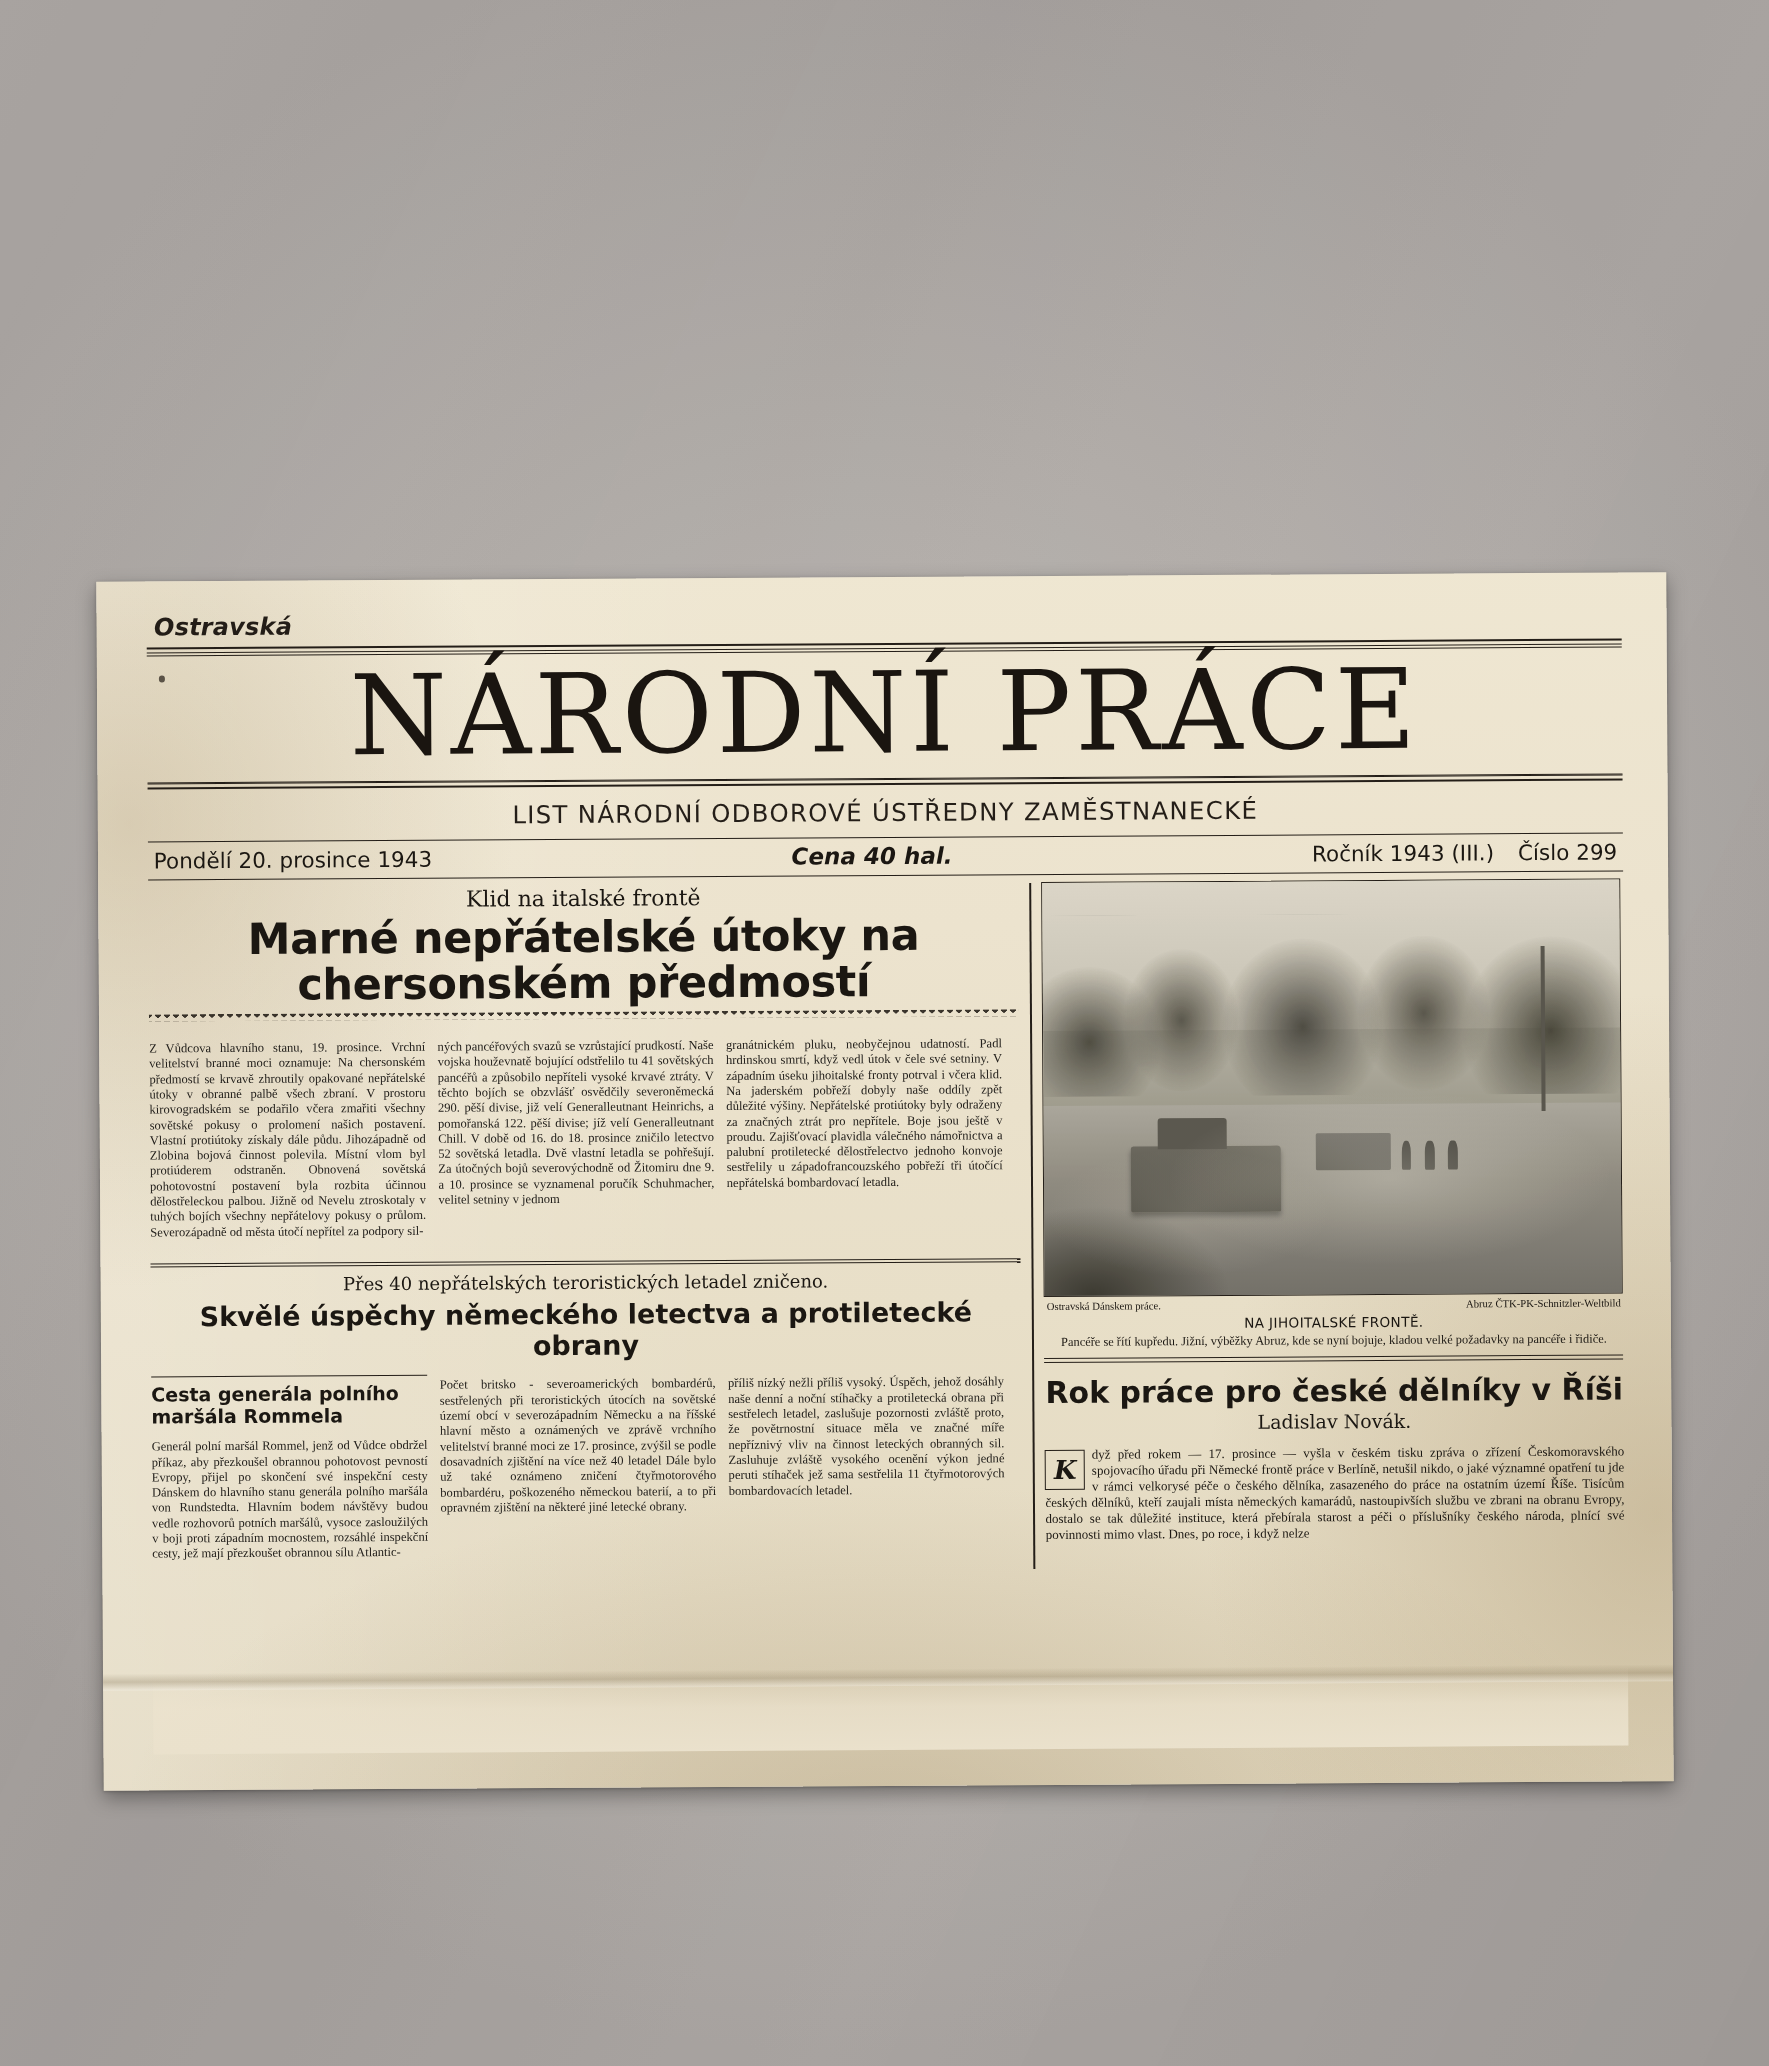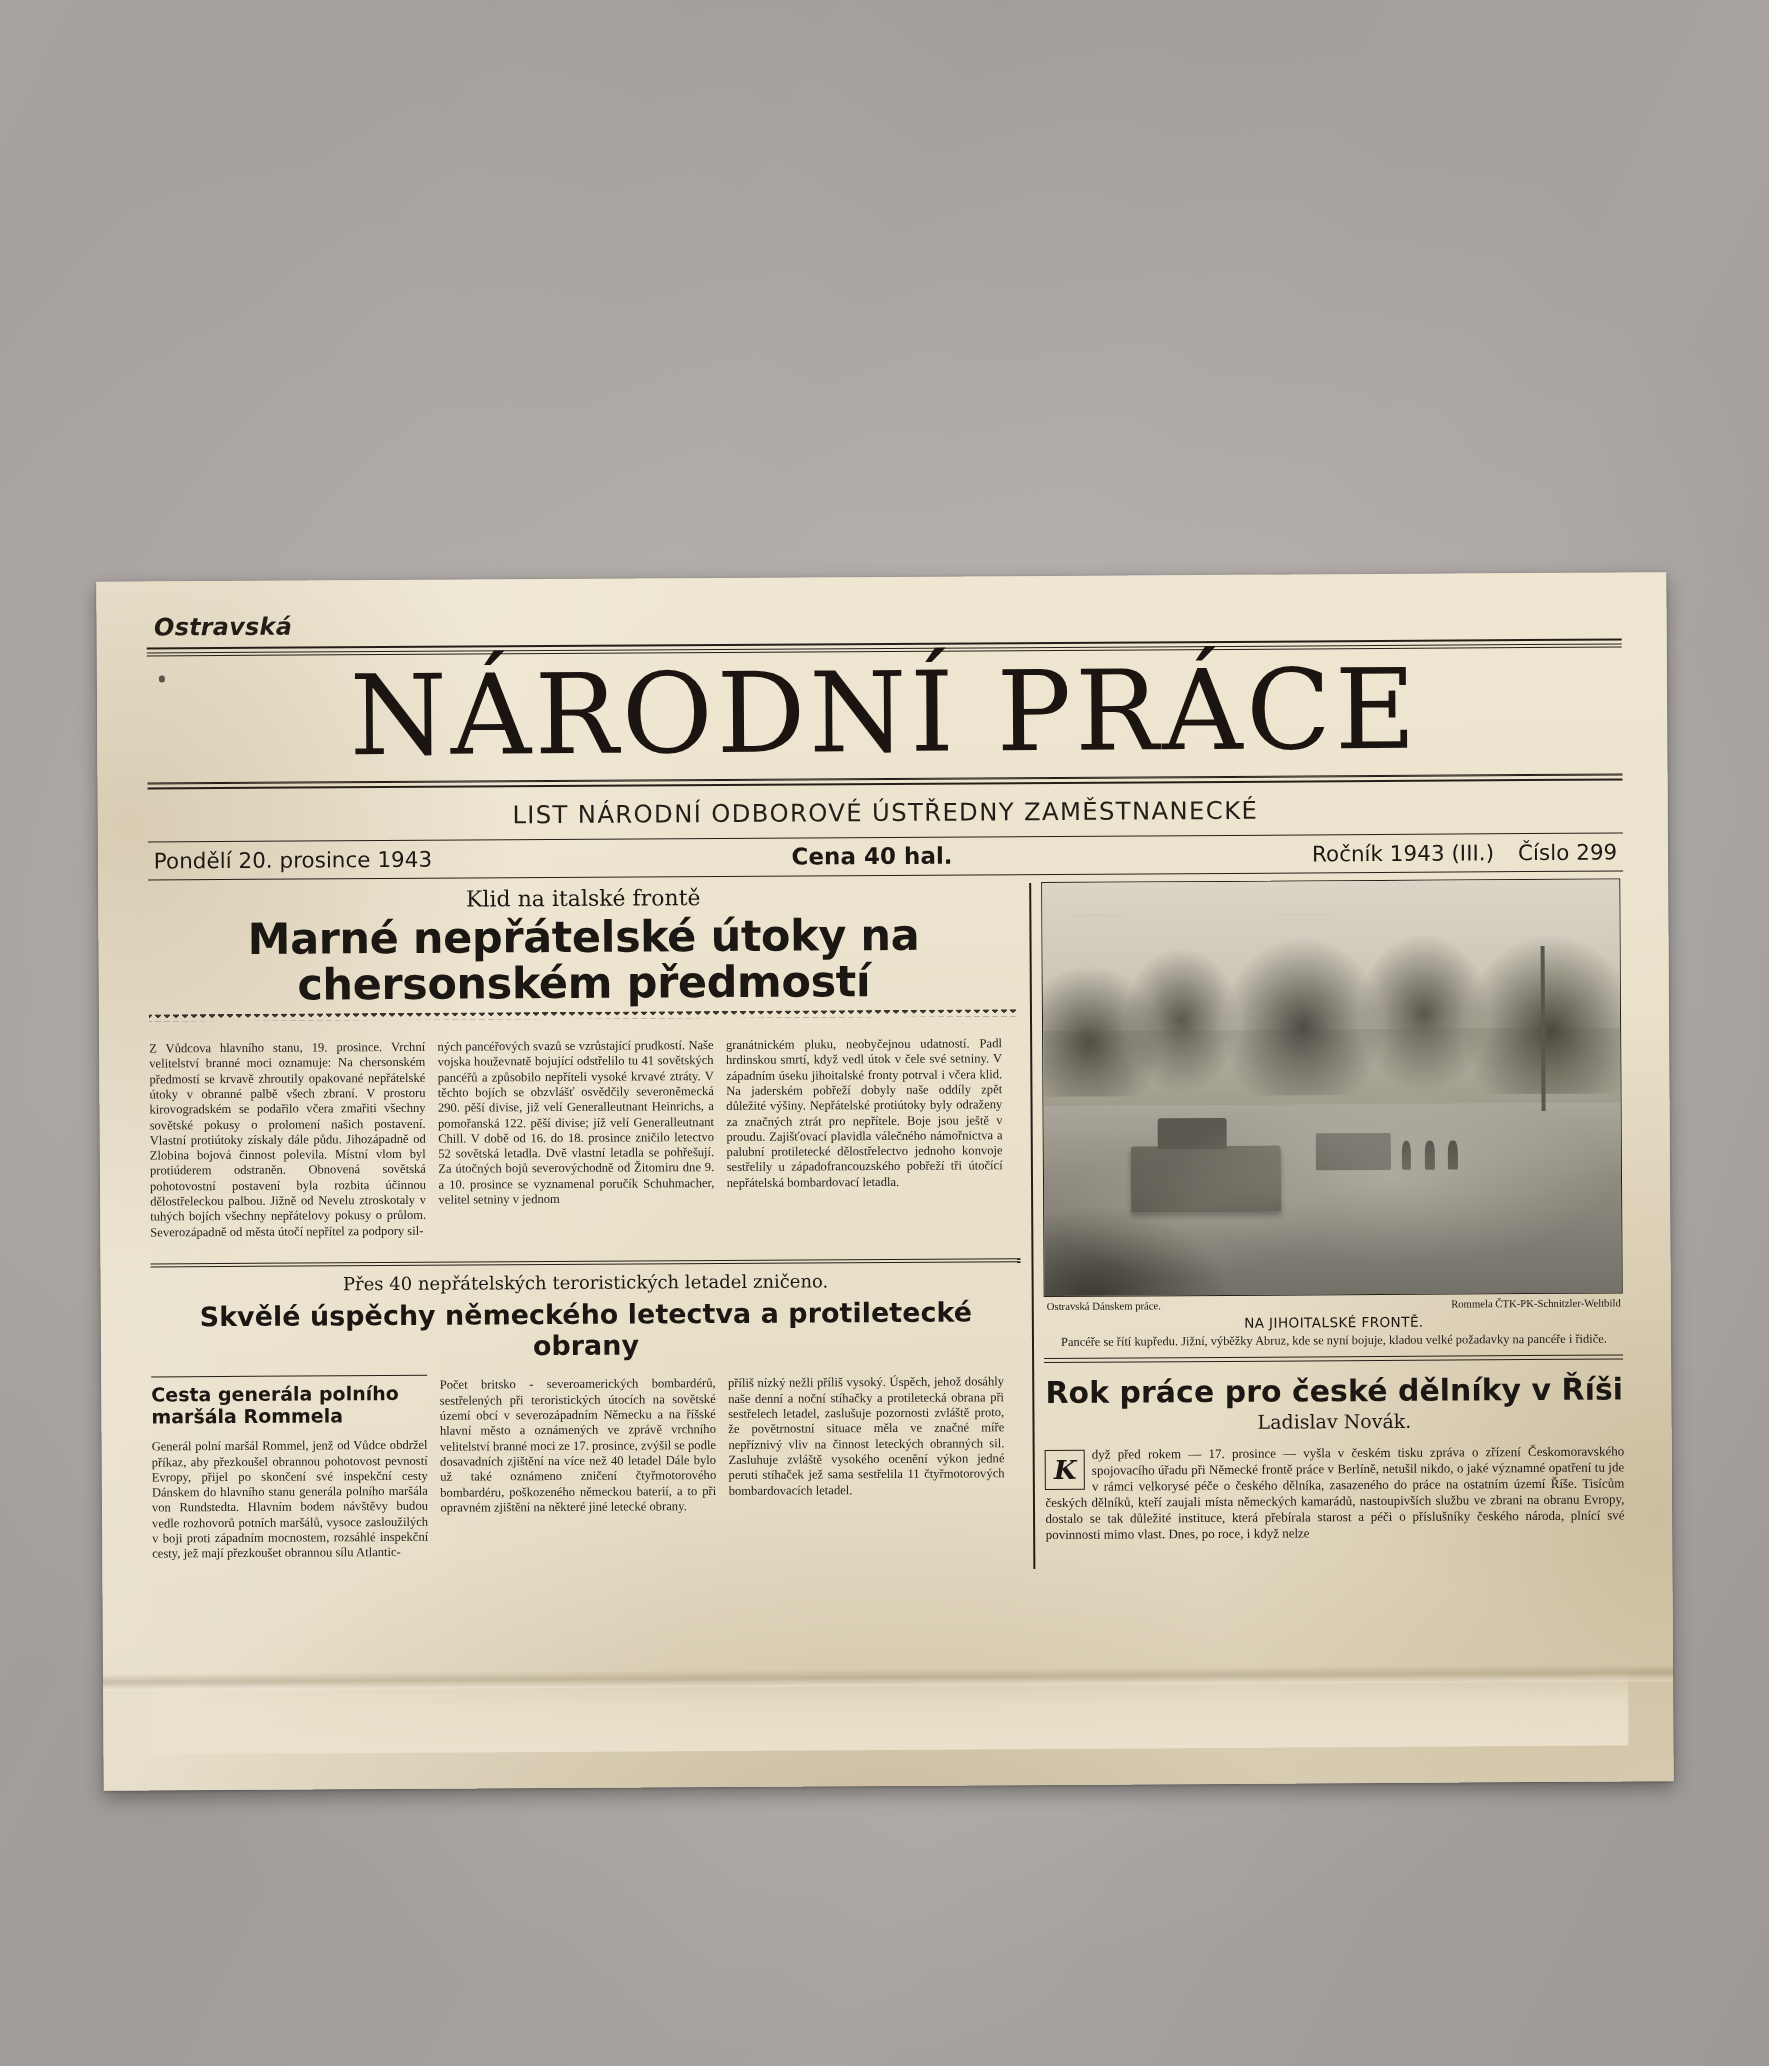--- a/index.html
+++ b/index.html
@@ -123,21 +123,21 @@
     border-top: 1.7px solid #241e18;
     border-bottom: 1.7px solid #241e18;
     display: flex;
     align-items: center;
     justify-content: space-between;
     padding: 5px 5.8px 5.8px 5.8px;
     font-family: "DejaVu Sans", sans-serif;
     font-size: 21.5px;
   }
   .dateline .left { font-weight: 400; }
-  .dateline .mid { font-weight: 700; font-size: 23px; }
+  .dateline .mid { font-weight: 700; font-size: 23px; font-style: italic; }
   .dateline .right { display: flex; gap: 24px; }
 
   
   .content {
     margin-top: 6.6px;
     display: flex;
     gap: 0;
   }
   .left-block { width: 870px; position: relative; }
   .vrule {
@@ -454,21 +454,21 @@
             <div class="tank"></div>
             <div class="tank2"></div>
             <div class="soldier" style="left:62%"></div>
             <div class="soldier" style="left:66%"></div>
             <div class="soldier" style="left:70%"></div>
             <div class="dust"></div>
           </div>
         </div>
         <div class="photo-credits">
           <span>Ostravská Dánskem práce.</span>
-          <span>Rommela ČTK-PK-Schnitzler-Weltbild</span>
+          <span>Abruz ČTK-PK-Schnitzler-Weltbild</span>
         </div>
         <div class="photo-caption-title">NA JIHOITALSKÉ FRONTĚ.</div>
         <div class="photo-caption">Pancéře se řítí kupředu. Jižní, výběžky Abruz, kde se nyní bojuje, kladou velké požadavky na pancéře i řidiče.</div>
 
         <div class="rule-band" style="margin-top:9px"></div>
         <h2 class="right-headline">Rok práce pro české dělníky v Říši</h2>
         <div class="byline">Ladislav Novák.</div>
         <div class="initial-wrap">
           <div class="dropcap">K</div>
           <p class="right-body">dyž před rokem — 17. prosince — vyšla v českém tisku zpráva o zřízení Českomoravského spojovacího úřadu při Německé frontě práce v Berlíně, netušil nikdo, o jaké významné opatření tu jde v rámci velkorysé péče o českého dělníka, zasazeného do práce na ostatním území Říše. Tisícům českých dělníků, kteří zaujali místa německých kamarádů, nastoupivších službu ve zbrani na obranu Evropy, dostalo se tak důležité instituce, která přebírala starost a péči o příslušníky českého národa, plnící své povinnosti mimo vlast. Dnes, po roce, i když nelze</p>

